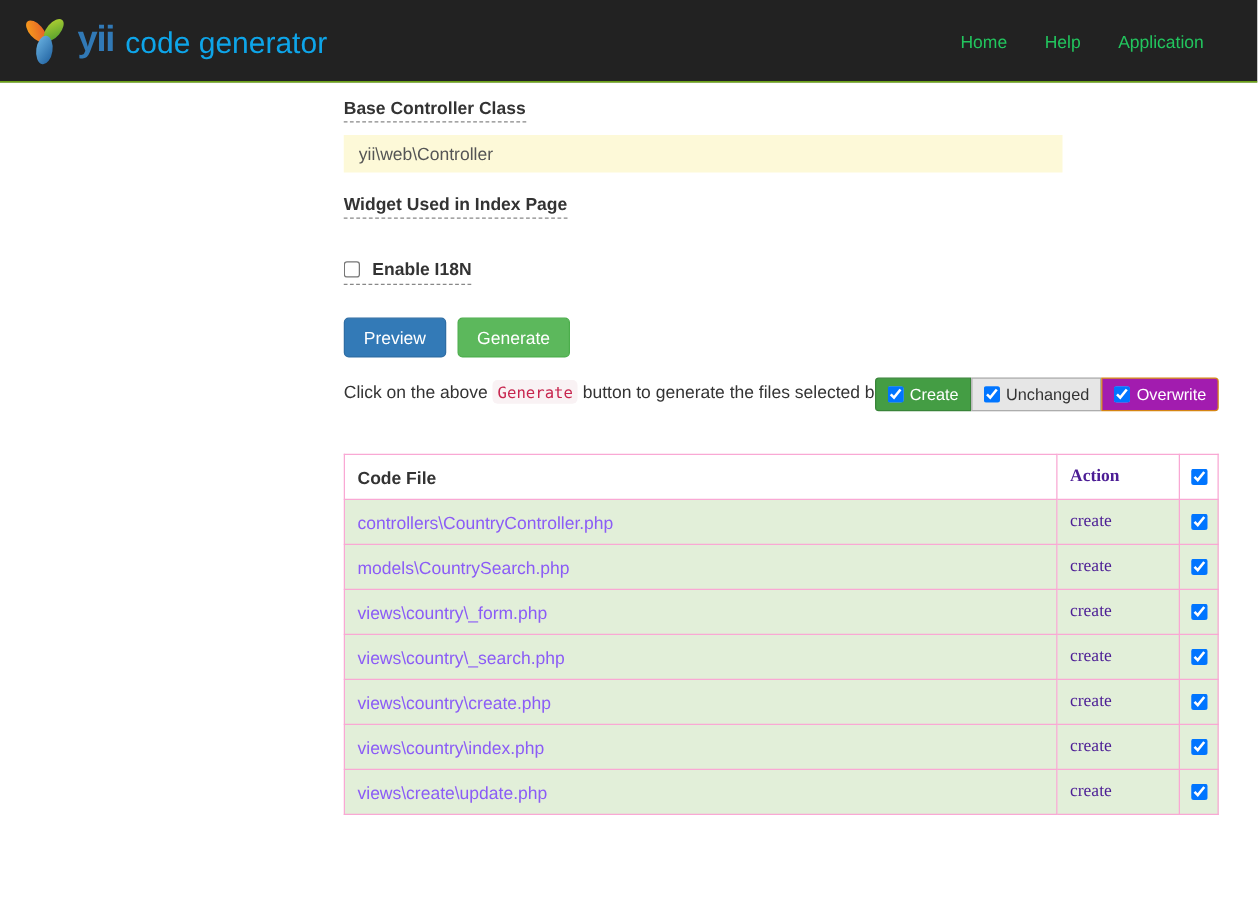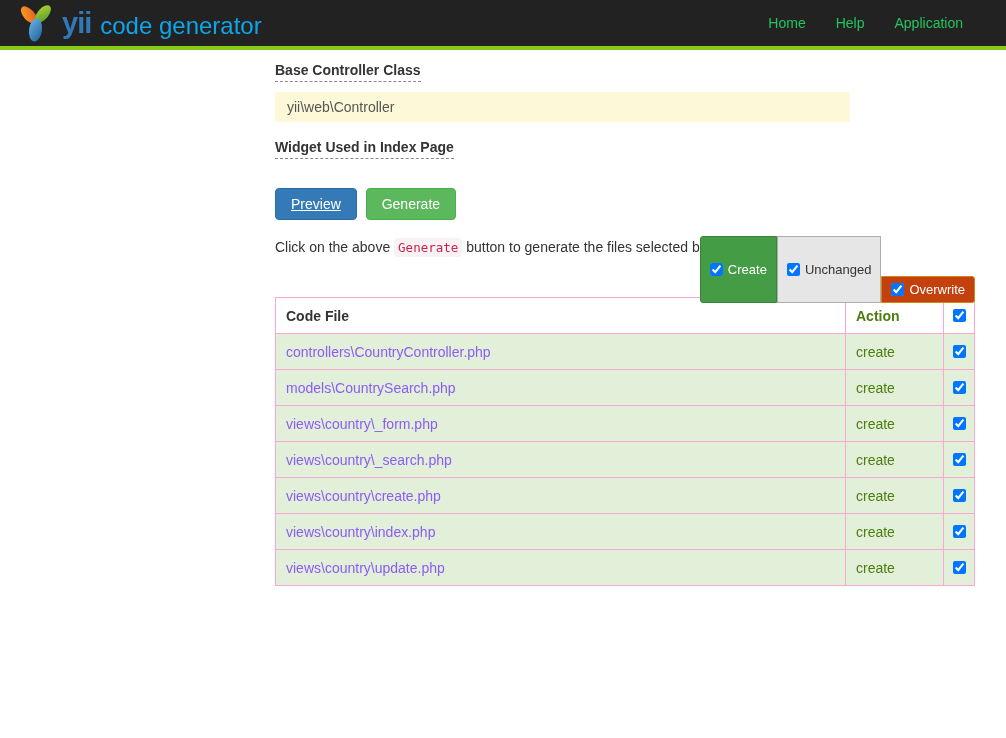--- a/index.html
+++ b/index.html
@@ -6,22 +6,22 @@
   html, body { margin: 0; padding: 0; }
   body {
     width: 1006px; height: 738px;
     font-family: "Liberation Sans", sans-serif;
     font-size: 14px; color: #333; background: #fff;
     overflow: hidden;
   }
 
   
   .navbar {
-    height: 50px; background: #222;
-    border-bottom: 4px solid #84cc16;
+    height: 66px; background: #222;
+    border-bottom: 1px solid #84cc16;
     display: flex; align-items: center;
     padding: 0 28px 0 16px;
   }
   .brand { display: flex; align-items: center; cursor: pointer; text-decoration: none; }
   .brand-yii {
     font-size: 29px; font-weight: bold; color: #3179b6;
     letter-spacing: -1px; margin-left: 6px; line-height: 1;
   }
   .brand-sub { font-size: 24px; color: #0ea5e9; margin-left: 9px; line-height: 1; padding-top: 5px; }
   .nav-links { margin-left: auto; display: flex; }
@@ -51,49 +51,49 @@
     border-bottom: 1px dashed #888; padding-bottom: 4px; cursor: pointer;
   }
   .checkbox-label input { vertical-align: -2px; margin: 0 6px 0 0; }
 
   .btn-row { margin: 19px 0 16px; }
   .btn {
     display: inline-block; padding: 7px 15px; font-size: 14px;
     color: #fff; border-radius: 4px; border: 1px solid transparent;
     cursor: pointer; font-family: "Liberation Sans", sans-serif;
   }
-  .btn-preview { background: #337ab7; border-color: #2e6da4; margin-right: 5px; text-decoration: underline; }
+  .btn-preview { background: #337ab7; border-color: #2e6da4; margin-right: 5px; }
   .btn-generate { background: #5cb85c; border-color: #4cae4c; }
 
   .hint-row { position: relative; margin-bottom: 9px; min-height: 52px; }
   .hint-text { width: 460px; line-height: 1.65; margin: 0; color: #333; }
   .inline-code {
     font-family: "DejaVu Sans Mono", monospace; font-size: 12.5px;
     color: #c7254e; background: #f9f2f4; padding: 2px 4px; border-radius: 4px;
   }
 
   .filter-group { position: absolute; right: 0; top: 0; display: inline-flex; }
   .filter-btn {
     display: inline-flex; align-items: center; gap: 5px;
     padding: 4px 9px; font-size: 13px; cursor: pointer;
     border: 1px solid transparent; white-space: nowrap; line-height: 17px;
   }
   .filter-btn input { margin: 0; }
   .filter-create { background: #449d44; border-color: #398439; color: #fff; border-radius: 3px 0 0 3px; }
   .filter-unchanged { background: #e6e6e6; border-color: #adadad; color: #333; }
-  .filter-overwrite { background: #c2410c; border-color: #d58512; color: #fff; border-radius: 0 3px 3px 0; margin-top: 40px; }
+  .filter-overwrite { background: #a21caf; border-color: #d58512; color: #fff; border-radius: 0 3px 3px 0; }
 
   table.files { width: 700px; border-collapse: collapse; background: #fff; }
   .files th, .files td {
     border: 1px solid #f9a8d4; padding: 8px 10px; font-size: 14px;
     text-align: left; vertical-align: middle;
   }
   .files thead th { font-weight: bold; color: #333; background: #fff; }
   .files tbody tr { background: #e2efd9; }
-  .files .col-action { width: 98px; color: #4d7c0f; }
+  .files .col-action { width: 98px; color: #4c1d95; font-family: Liberation Serif, serif; }
   .files .col-check { width: 27px; text-align: center; padding: 8px 5px; }
   .file-link { color: #8b5cf6; text-decoration: none; cursor: pointer; }
 </style>
 </head>
 <body>
 
 <nav class="navbar">
   <a class="brand">
     <svg width="40" height="42" viewBox="0 0 40 42">
       <defs>
@@ -128,20 +128,26 @@
 
   <div class="form-group">
     <label class="field-label">Base Controller Class</label>
     <input class="field-input" type="text" value="yii\web\Controller" style="">
   </div>
 
   <div class="form-group">
     <label class="field-label">Widget Used in Index Page</label>
   </div>
 
+  <div class="checkbox-group">
+    <label class="checkbox-label">
+      <input type="checkbox" style="">
+      <span>Enable I18N</span>
+    </label>
+  </div>
 
 
   <div class="btn-row">
     <button class="btn btn-preview">Preview</button>
     <button class="btn btn-generate">Generate</button>
   </div>
 
   <div class="hint-row">
     <p class="hint-text"><span>Click on the above </span><span class="inline-code">Generate</span><span> button to generate the files selected below:</span></p>
 
@@ -196,21 +202,21 @@
         <td><a class="file-link">views\country\create.php</a></td>
         <td class="col-action">create</td>
         <td class="col-check"><input type="checkbox" checked="" style=""></td>
       </tr>
       <tr>
         <td><a class="file-link">views\country\index.php</a></td>
         <td class="col-action">create</td>
         <td class="col-check"><input type="checkbox" checked="" style=""></td>
       </tr>
       <tr>
-        <td><a class="file-link">views\country\update.php</a></td>
+        <td><a class="file-link">views\create\update.php</a></td>
         <td class="col-action">create</td>
         <td class="col-check"><input type="checkbox" checked="" style=""></td>
       </tr>
 
     </tbody>
   </table>
 
 </div>
 
 </body></html>

